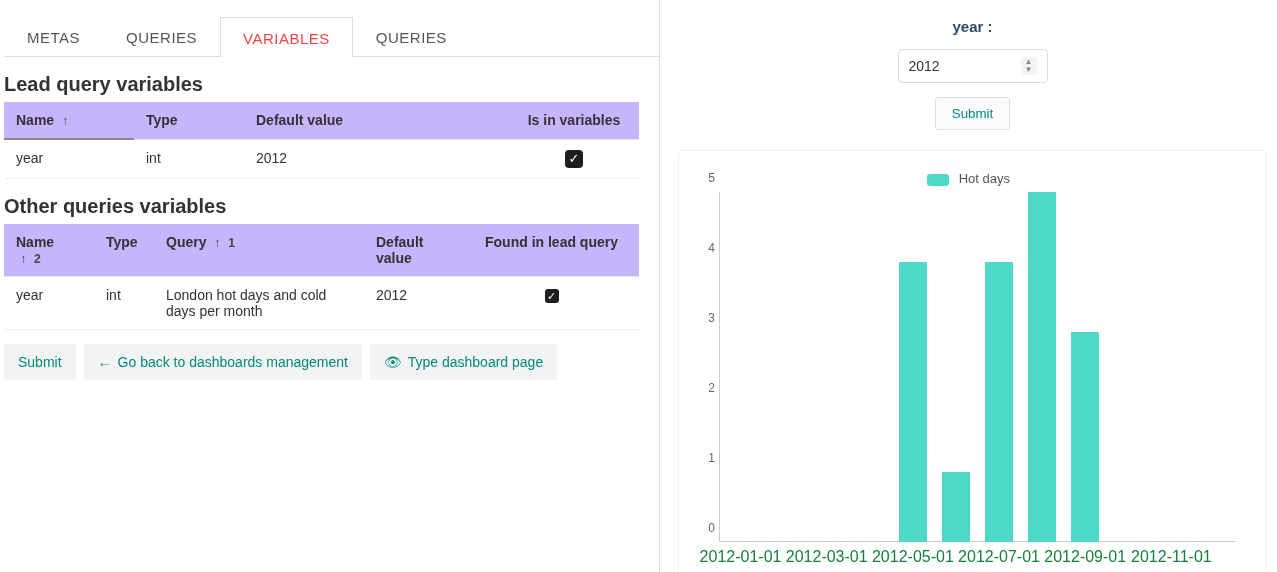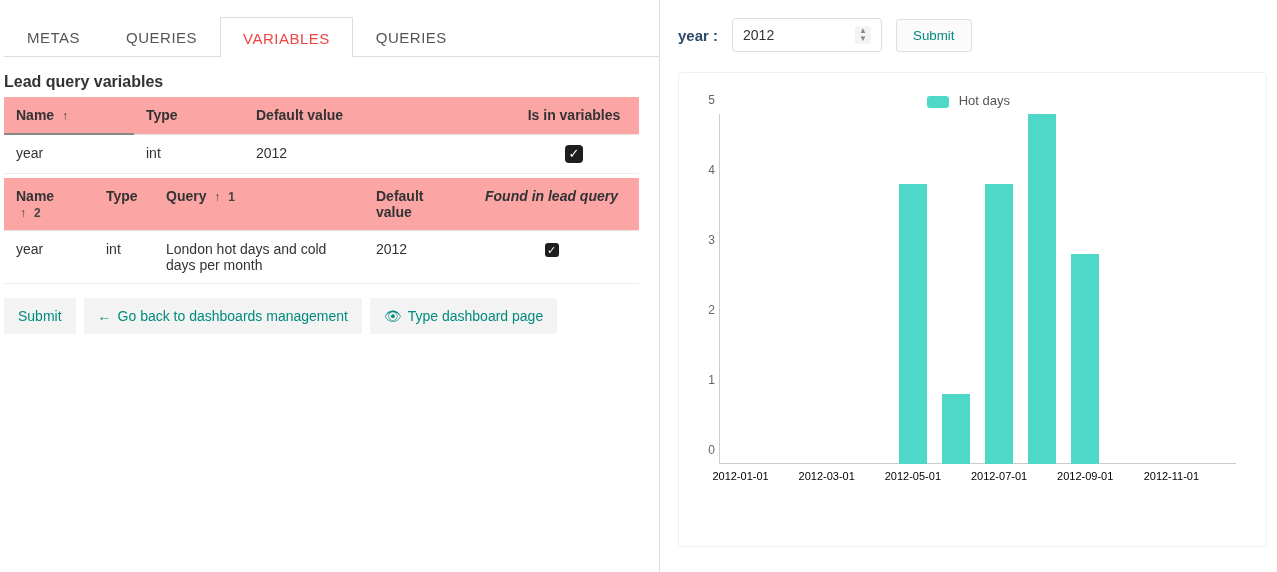--- a/index.html
+++ b/index.html
@@ -43,32 +43,32 @@
   }
   .tab.active {
     color: #ef4444;
     border-color: #ddd;
     background: #fff;
     position: relative;
     top: 1px;
   }
 
   h2.section-title {
-    font-size: 16px;
+    font-size: 20px;
     font-weight: 600;
     margin: 16px 0 6px 0;
   }
 
   table.grid {
     width: 635px;
     border-collapse: collapse;
     margin-bottom: 4px;
   }
   table.grid th {
-    background: #fca5a5;
+    background: #c4b5fd;
     text-align: left;
     font-weight: 600;
     padding: 10px 12px;
     border-bottom: 1px solid #e5e5e5;
     vertical-align: top;
   }
   table.grid td {
     padding: 10px 12px;
     border-bottom: 1px solid #eee;
     vertical-align: top;
@@ -110,20 +110,21 @@
     align-items: center;
     gap: 6px;
   }
 
   
   .control-row {
     display: flex;
     align-items: center;
     gap: 14px;
     margin: 8px 0 20px 0;
+    flex-direction: column;
   }
   .control-label { font-weight: 600; color: #2b4a66; font-size: 15px; }
   .numfield {
     border: 1px solid #ddd;
     border-radius: 4px;
     padding: 7px 10px;
     width: 150px;
     display: flex;
     align-items: center;
     justify-content: space-between;
@@ -207,22 +208,22 @@
   }
   .xaxis {
     position: relative;
     margin-left: 22px;
     margin-right: 4px;
     height: 30px;
   }
   .xtick {
     position: absolute;
     top: 6px;
-    font-size: 11px;
-    color: #000000;
+    font-size: 16px;
+    color: #15803d;
     transform: translateX(-50%);
     white-space: nowrap;
   }
 </style>
 </head>
 <body>
 
 <div class="layout">
 
   <div class="left">
@@ -251,36 +252,37 @@
           <td>year</td>
           <td>int</td>
           <td>2012</td>
           <td style="text-align:center;">
             <span class="checked-box">✓</span>
           </td>
         </tr>
       </tbody>
     </table>
 
+    <h2 class="section-title">Other queries variables</h2>
     <table class="grid">
       <thead>
         <tr>
           <th style="width:90px;">
             <span>Name</span><br>
             <span class="sort-icon">↑</span>
             <span class="sort-num">2</span>
           </th>
           <th style="width:60px;">Type</th>
           <th style="width:210px;">
             <span>Query</span>
             <span class="sort-icon">↑</span>
             <span class="sort-num">1</span>
           </th>
           <th style="width:100px;">Default value</th>
-          <th style="text-align:center;font-style:italic;">Found in lead query</th>
+          <th style="text-align:center;">Found in lead query</th>
         </tr>
       </thead>
       <tbody>
         <tr>
           <td>year</td>
           <td>int</td>
           <td>London hot days and cold days per month</td>
           <td>2012</td>
           <td style="text-align:center;">
             <span class="checked-box-sm">✓</span>

